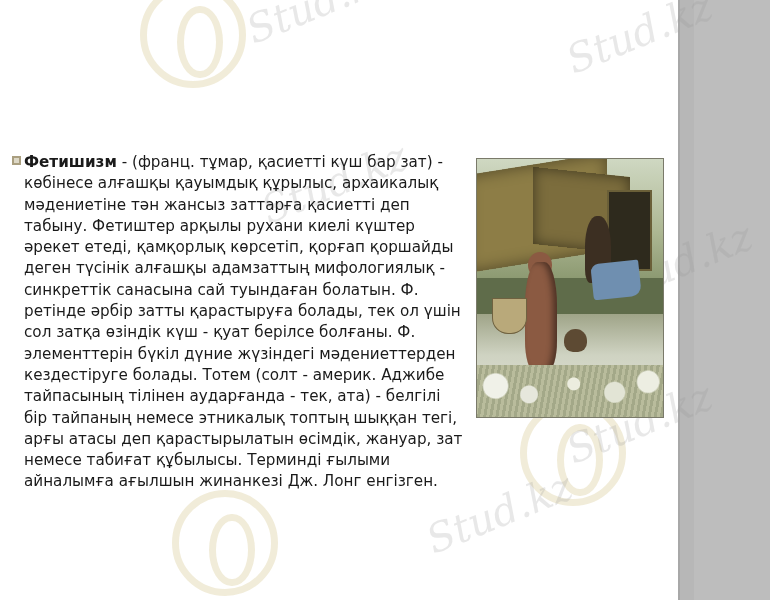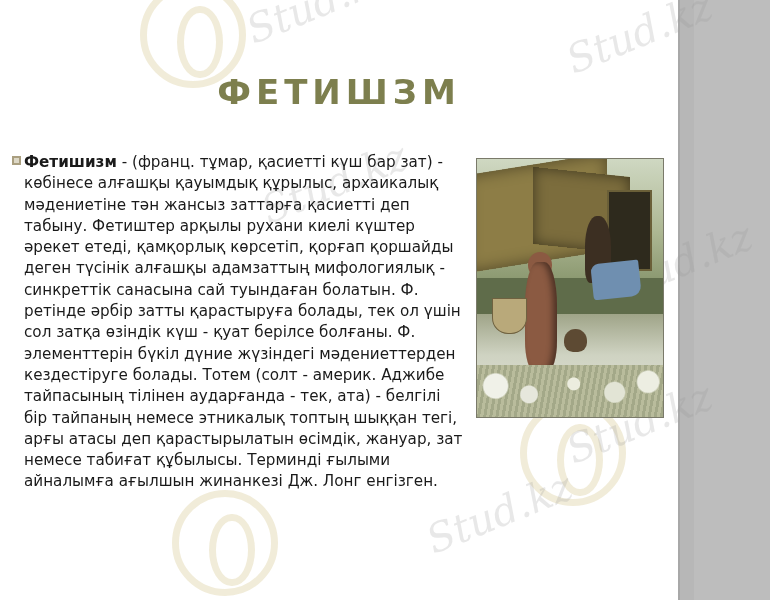--- a/index.html
+++ b/index.html
@@ -276,21 +276,20 @@
   <div class="wm wm-text" style="left:255px; top:190px;">Stud.kz</div>
   <div class="wm wm-text" style="left:560px; top:430px;">Stud.kz</div>
   <div class="wm wm-text" style="left:420px; top:520px;">Stud.kz</div>
   <div class="wm wm-text" style="left:600px; top:270px;">Stud.kz</div>
 
   <div class="right-panel">
     <div class="edge-line"></div>
     <div class="inner-band"></div>
   </div>
 
-  <div class="title">Фетишзм</div>
 
   <div class="content">
     <span class="bullet"></span>
     <div class="body-text"><b>Фетишизм</b> - (франц. тұмар, қасиетті күш бар зат) - көбінесе алғашқы қауымдық құрылыс, архаикалық мәдениетіне тән жансыз заттарға қасиетті деп табыну. Фетиштер арқылы рухани киелі күштер әрекет етеді, қамқорлық көрсетіп, қорғап қоршайды деген түсінік алғашқы адамзаттың мифологиялық - синкреттік санасына сай туындаған болатын. Ф. ретінде әрбір затты қарастыруға болады, тек ол үшін сол затқа өзіндік күш - қуат берілсе болғаны. Ф. элементтерін бүкіл дүние жүзіндегі мәдениеттерден кездестіруге болады. Тотем (солт - америк. Аджибе тайпасының тілінен аударғанда - тек, ата) - белгілі бір тайпаның немесе этникалық топтың шыққан тегі, арғы атасы деп қарастырылатын өсімдік, жануар, зат немесе табиғат құбылысы. Терминді ғылыми айналымға ағылшын жинанкезі Дж. Лонг енгізген.</div>
   </div>
 
   <div class="figure">
     <div class="fig-sky"></div>
     <div class="fig-hut"></div>
     <div class="fig-hut2"></div>

